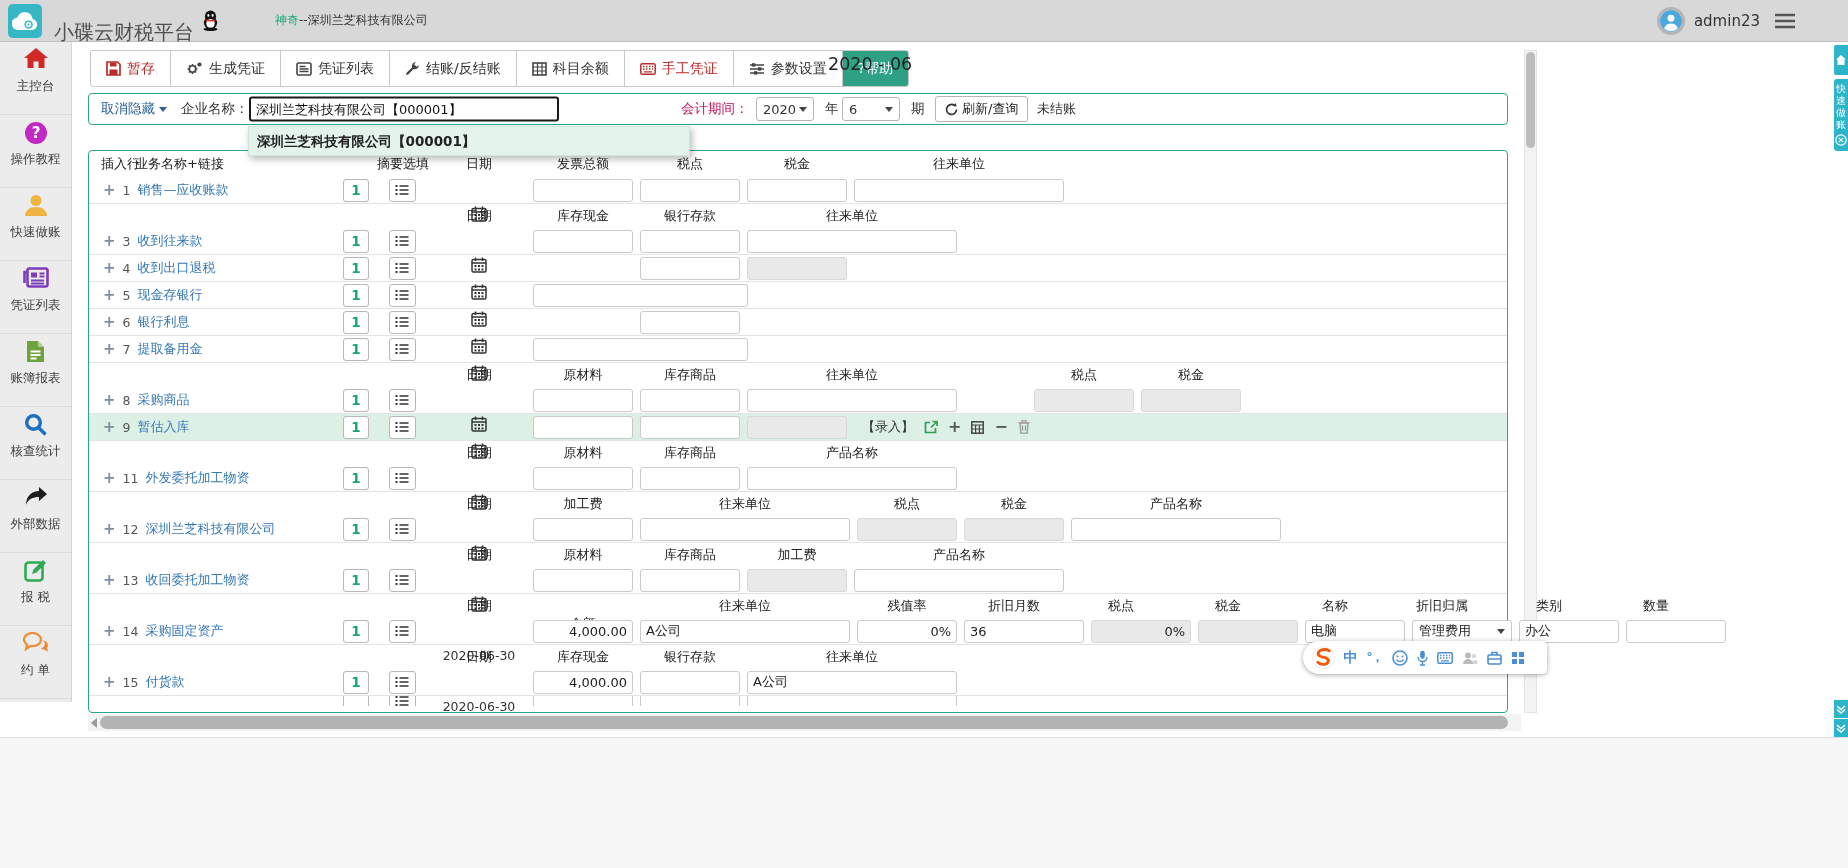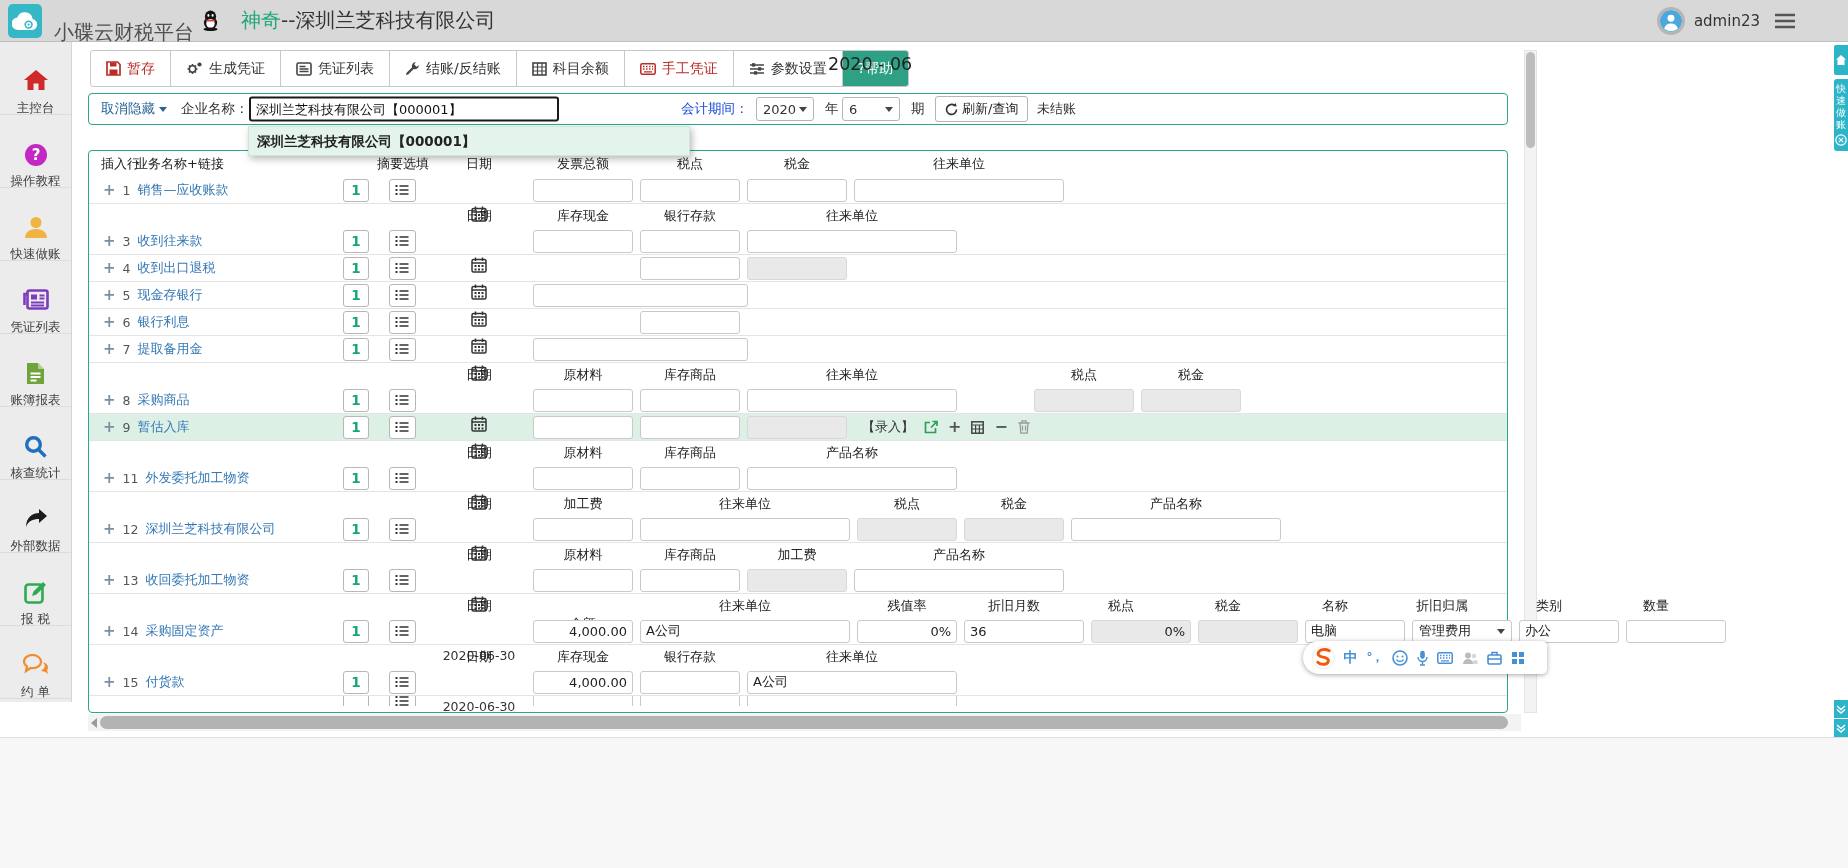--- a/index.html
+++ b/index.html
@@ -11,31 +11,31 @@
   input,button { font-family:inherit; }
   svg { display:block; }
 
   
   .topbar { position:absolute; left:0; top:0; width:1848px; height:42px;
     background:#d8d8d8; border-bottom:1px solid #bfbfbf; display:flex; align-items:center; z-index:10; }
   .logo { width:34px; height:34px; background:#35b7c6; border-radius:5px; margin-left:8px;
     display:flex; align-items:center; justify-content:center; flex:none; }
   .app-title { font-size:20px; color:#4f4f4f; margin-left:12px; white-space:nowrap;margin-top:24px; }
   .qq { margin-left:8px; }
-  .company { margin-left:22px; font-size:20px; color:#333; white-space:nowrap; }
+  .company { margin-left:56px; font-size:12px; color:#333; white-space:nowrap; }
   .company .tag { color:#1fa97c; }
   .top-spacer { flex:1; }
   .avatar { width:28px; height:28px; border-radius:50%; border:3px solid #b5b5b5; overflow:hidden; flex:none; }
   .username { font-size:15px; color:#333; margin-left:9px; }
   .menu-icon { margin-left:14px; margin-right:52px; cursor:pointer; }
 
   
   .sidebar { position:absolute; left:0; top:42px; width:72px; height:660px;
     background:#ececec; border-right:1px solid #d5d5d5; z-index:5; }
-  .side-item { height:73px; border-bottom:1px solid #dcdcdc; text-align:center; padding-top:28px; cursor:pointer; }
+  .side-item { height:73px; border-bottom:1px solid #dcdcdc; text-align:center; padding-top:6px; cursor:pointer; }
   .side-ic { display:flex; justify-content:center; height:26px; }
   .side-label { font-size:12.5px; color:#3d3d3d; margin-top:4px; white-space:nowrap; }
 
   .bottom-strip { position:absolute; left:0; top:737px; width:1848px; height:131px;
     background:#f7f7f7; border-top:1px solid #ddd; }
 
   
   .toolbar { position:absolute; left:90px; top:50px; height:37px; display:flex;
     background:#fff; border:1px solid #c8c8c8; border-radius:3px; z-index:6; }
   .tb-btn { padding:0 15px; display:flex; align-items:center; gap:6px; border-right:1px solid #c8c8c8;
@@ -50,21 +50,21 @@
   
   .filter-panel { position:absolute; left:88px; top:93px; width:1420px; height:32px;
     border:1px solid #2ba58c; border-radius:4px; background:#fff; z-index:6; }
   .filter-panel > * { position:absolute; top:50%; transform:translateY(-50%); white-space:nowrap; }
   .collapse-link { left:12px; color:#2a6496; font-size:13.5px; cursor:pointer; display:flex; align-items:center; gap:4px; }
   .tri { width:0; height:0; border-left:4px solid transparent; border-right:4px solid transparent; border-top:5px solid #444; }
   .collapse-link .tri { border-top-color:#2a6496; }
   .f-label { left:92px; font-size:13.5px; color:#333;text-align:right; }
   .company-input { left:160px; width:310px; height:25px; border:2px solid #1a1a1a; border-radius:3px;
     padding:0 5px; font-size:13px; color:#111; }
-  .f-label2 { left:592px; font-size:13.5px; color:#1d4ed8; }
+  .f-label2 { left:592px; font-size:13.5px; color:#be185d; }
   .sel { width:58px; height:24px; border:1px solid #b5b5b5; border-radius:3px; background:#fff;
     display:flex; align-items:center; justify-content:space-between; padding:0 6px; font-size:13px; cursor:pointer; }
   .sel-year { left:667px; } .year-suffix { left:736px; }
   .sel-month { left:753px; } .month-suffix { left:822px; }
   .refresh-btn { left:846px; height:26px; border:1px solid #b5b5b5; border-radius:3px; background:#fff;
     display:flex; align-items:center; gap:4px; padding:0 9px; font-size:13px; color:#222; cursor:pointer; }
   .status-text { left:948px; font-size:13px; color:#333; }
 
   
   .suggest { position:absolute; left:248px; top:126px; width:442px; height:30px; background:#e4f4ec;

